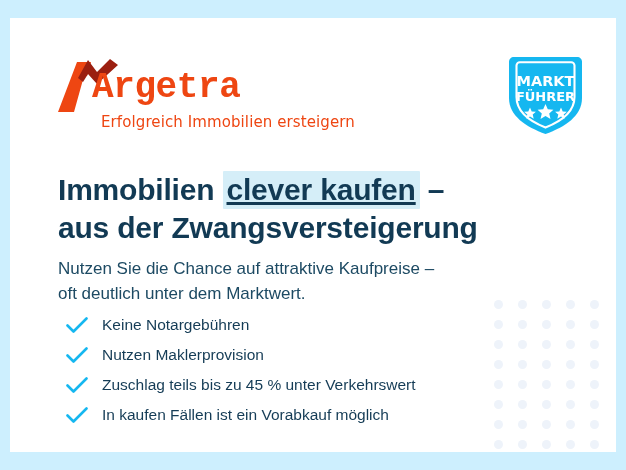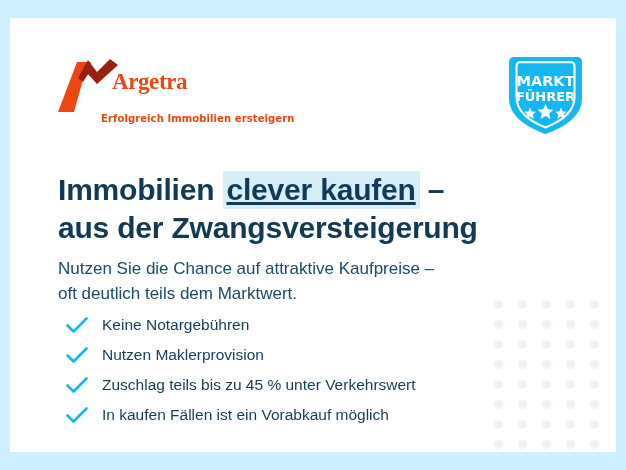--- a/index.html
+++ b/index.html
@@ -61,35 +61,35 @@
   }
   .logo-mark {
     position: absolute;
     left: 0;
     top: 10px;
     width: 60px;
     height: 56px;
   }
   .logo-word {
     position: absolute;
-    left: 54px;
+    left: 34px;
     top: 24px;
-    font-size: 23px;
+    font-size: 36px;
     font-weight: 700;
     color: #ee4612;
     letter-spacing: -0.4px;
     line-height: 1;
-    font-family: Liberation Serif, serif;
+    font-family: Liberation Mono, monospace;
   }
   .logo-tagline {
     position: absolute;
     left: 2px;
     top: 67px;
-    font-size: 10px;
-    font-weight: 700;
+    font-size: 15px;
+    font-weight: 400;
     color: #ee4612;
     letter-spacing: 0.1px;
     white-space: nowrap;
     font-family: "DejaVu Sans", sans-serif;
     padding-left: 41px;
   }
 
   
   .badge {
     position: absolute;
@@ -239,21 +239,21 @@
       </svg>
     </div>
 
     <h1 class="headline">
       <span>Immobilien </span><span class="hl-mark">clever kaufen</span><span> –</span><br>
       <span>aus der Zwangsversteigerung</span>
     </h1>
 
     <p class="subhead">
       <span>Nutzen Sie die Chance auf attraktive Kaufpreise –</span><br>
-      <span>oft deutlich teils dem Marktwert.</span>
+      <span>oft deutlich unter dem Marktwert.</span>
     </p>
 
     <ul class="benefits">
         <li class="benefit">
           <svg class="check-icon" viewBox="0 0 22 18">
             <path d="M1.5 9.5 L7.5 15.5 L20.5 2.5" fill="none" stroke="#15b7f0" stroke-width="2.6" stroke-linecap="round" stroke-linejoin="round"></path>
           </svg>
           <span class="benefit-label">Keine Notargebühren</span>
         </li>
         <li class="benefit">

